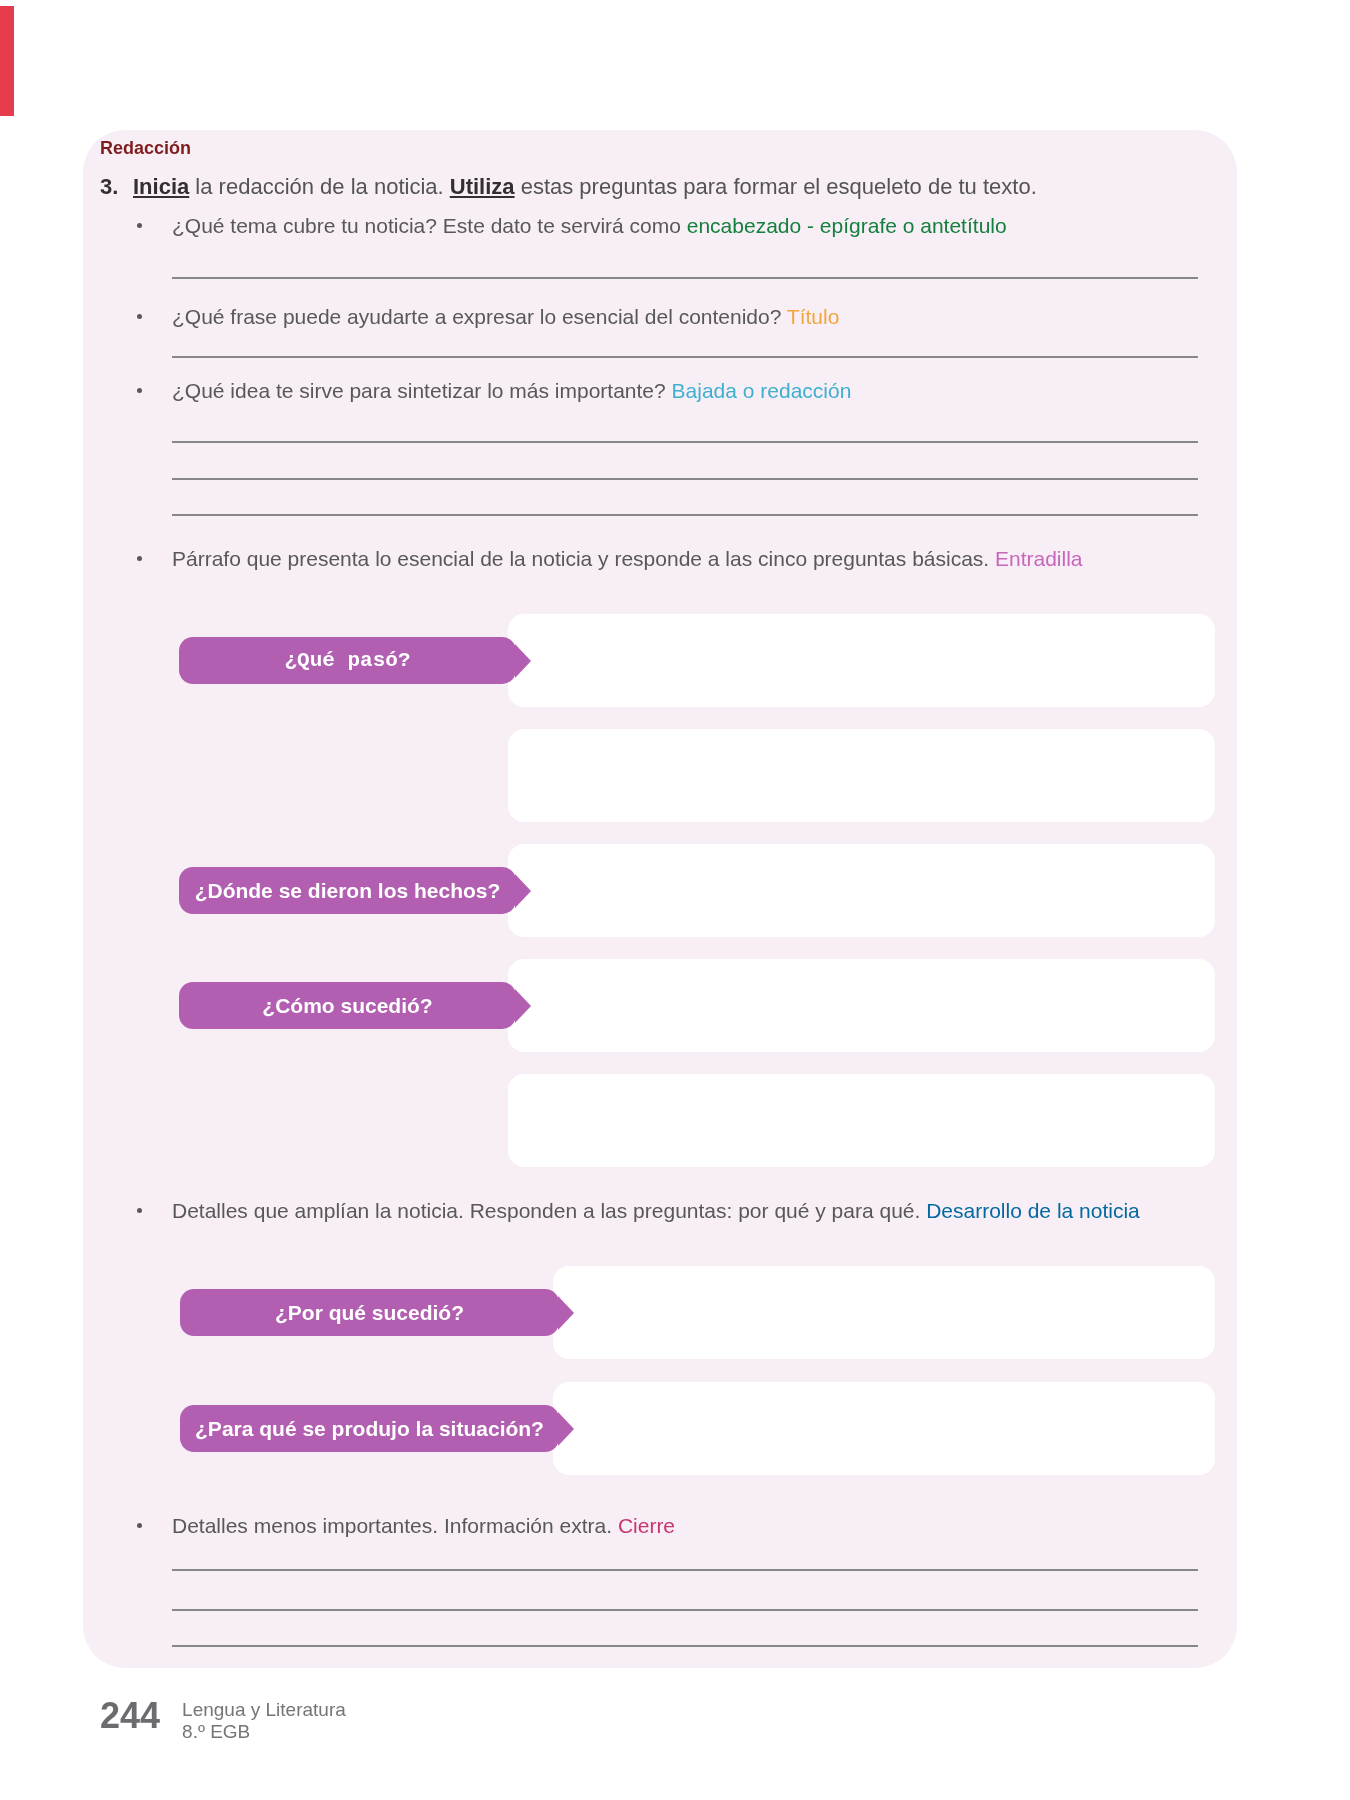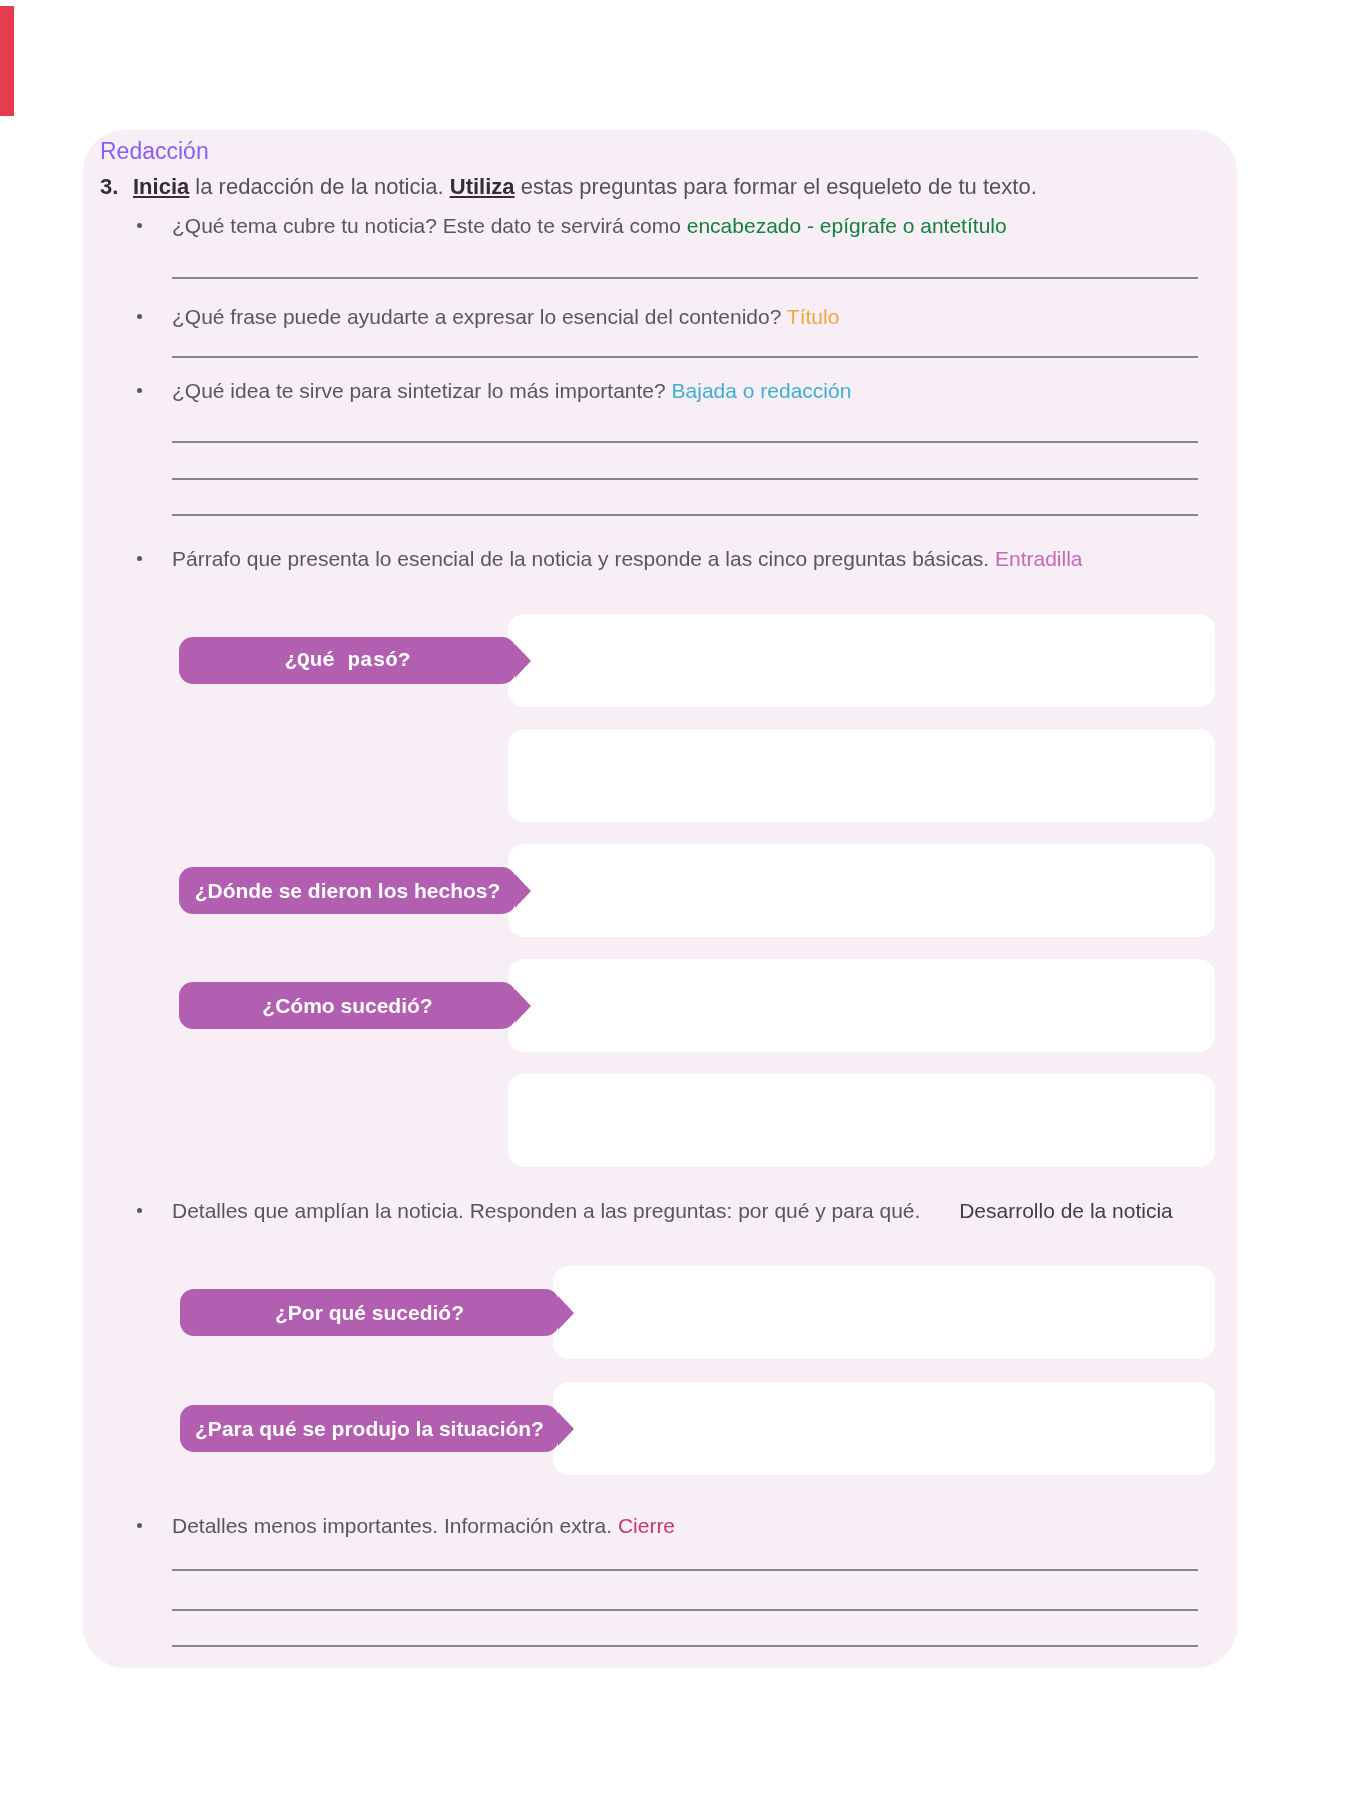--- a/index.html
+++ b/index.html
@@ -14,21 +14,21 @@
     position:absolute;left:0;top:6px;width:14px;height:110px;
   }
   .panel{
     position:absolute;left:83px;top:130px;
     width:1154px;height:1538px;
     background:#f7eef6;
     border-radius:42px;
   }
   .heading{
     position:absolute;left:17px;top:8px;
-    font-size:23px;font-weight:400;color:#8b5cf6;
+    font-size:18px;font-weight:700;color:#7f1d1d;
   }
   .exercise-line{
     position:absolute;left:17px;top:44px;
     font-size:22px;color:#535355;white-space:nowrap;
   }
   .exercise-line .num{font-weight:700;color:#332f30;display:inline-block;width:33px;}
   .exercise-line .bold{font-weight:700;color:#332f30;text-decoration:underline;}
   .bullet-row{
     position:absolute;left:54px;
     display:flex;align-items:flex-start;
@@ -143,21 +143,21 @@
         <span class="bubble-label">¿Cómo sucedió?</span>
         <span class="bubble-arrow" style="border-left-color: rgb(178, 95, 177);"></span>
       </div>
     </div>
     <div class="qa-row qa-entradilla" style="top:944px;left:0;width:1154px;">
       <div class="answer-box"></div>
     </div>
 
     <div class="bullet-row" style="top:1068px;">
       <span class="bullet-dot"></span>
-      <span class="bullet-text"><span>Detalles que amplían la noticia. Responden a las preguntas: por qué y para qué. </span><span class="kw" style="color: #404040; margin-left: 33px;">Desarrollo de la noticia</span></span>
+      <span class="bullet-text"><span>Detalles que amplían la noticia. Responden a las preguntas: por qué y para qué. </span><span class="kw" style="color: #0369a1;">Desarrollo de la noticia</span></span>
     </div>
 
     <div class="qa-row qa-desarrollo" style="top:1136px;left:0;width:1154px;">
       <div class="answer-box"></div>
       <div class="bubble" style="background-color: rgb(178, 95, 177);">
         <span class="bubble-label">¿Por qué sucedió?</span>
         <span class="bubble-arrow" style="border-left-color: rgb(178, 95, 177);"></span>
       </div>
     </div>
     <div class="qa-row qa-desarrollo" style="top:1252px;left:0;width:1154px;">
@@ -171,14 +171,21 @@
     <div class="bullet-row" style="top:1383px;">
       <span class="bullet-dot"></span>
       <span class="bullet-text"><span>Detalles menos importantes. Información extra. </span><span class="kw" style="color: rgb(201, 53, 112);">Cierre</span></span>
     </div>
     <div class="write-line" style="top:1439px;"></div>
     <div class="write-line" style="top:1479px;"></div>
     <div class="write-line" style="top:1515px;"></div>
 
   </div>
 
+  <div class="footer">
+    <div class="footer-num">244</div>
+    <div class="footer-meta">
+      <div>Lengua y Literatura</div>
+      <div>8.º EGB</div>
+    </div>
+  </div>
 
 </div>
 
 </body></html>

